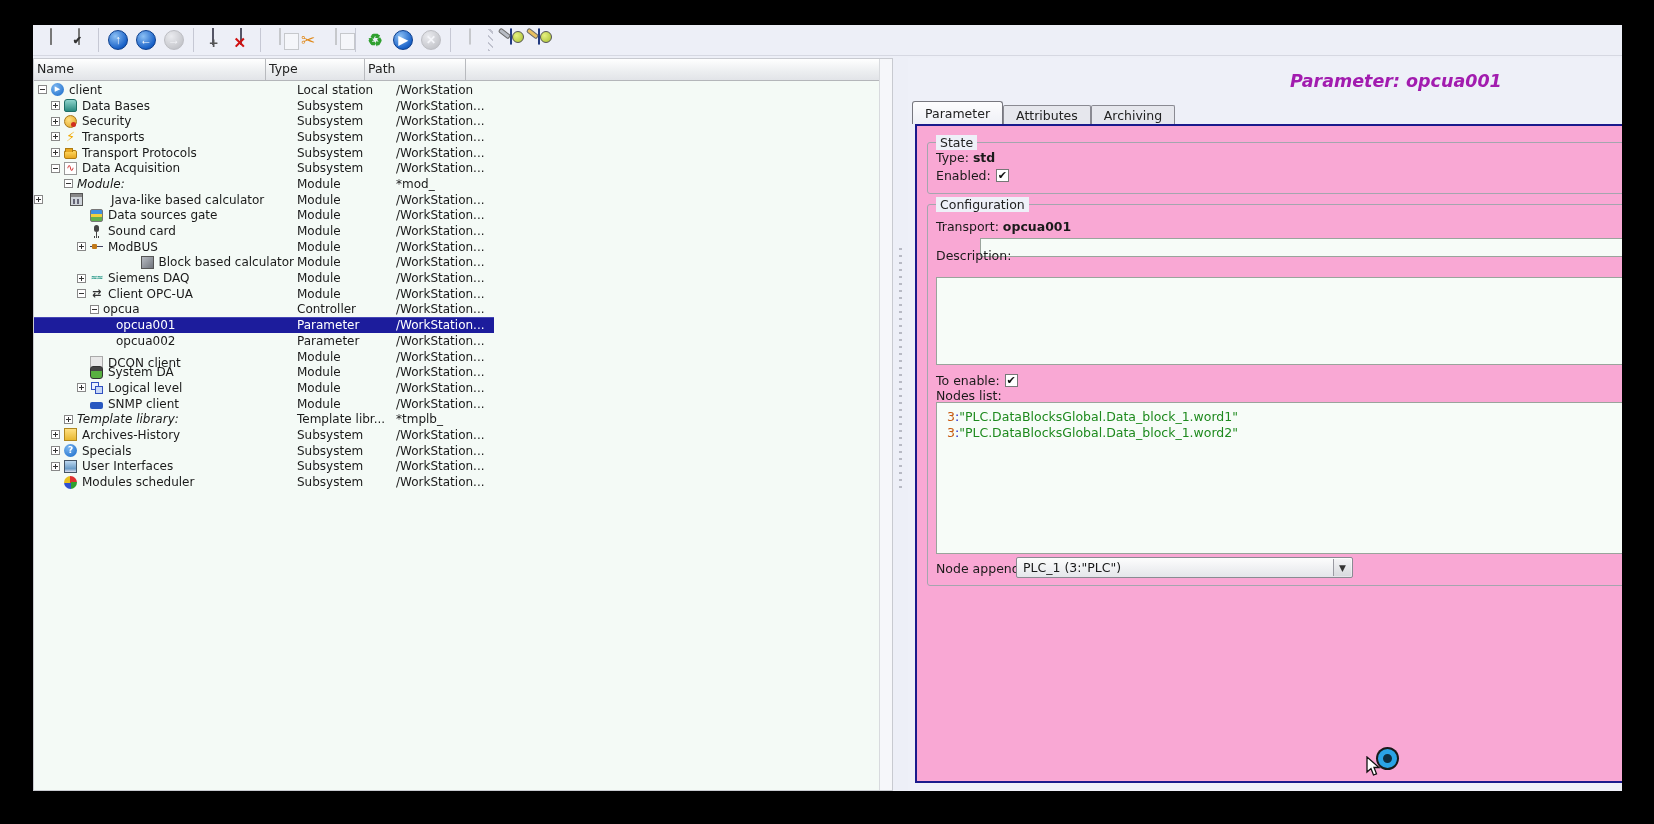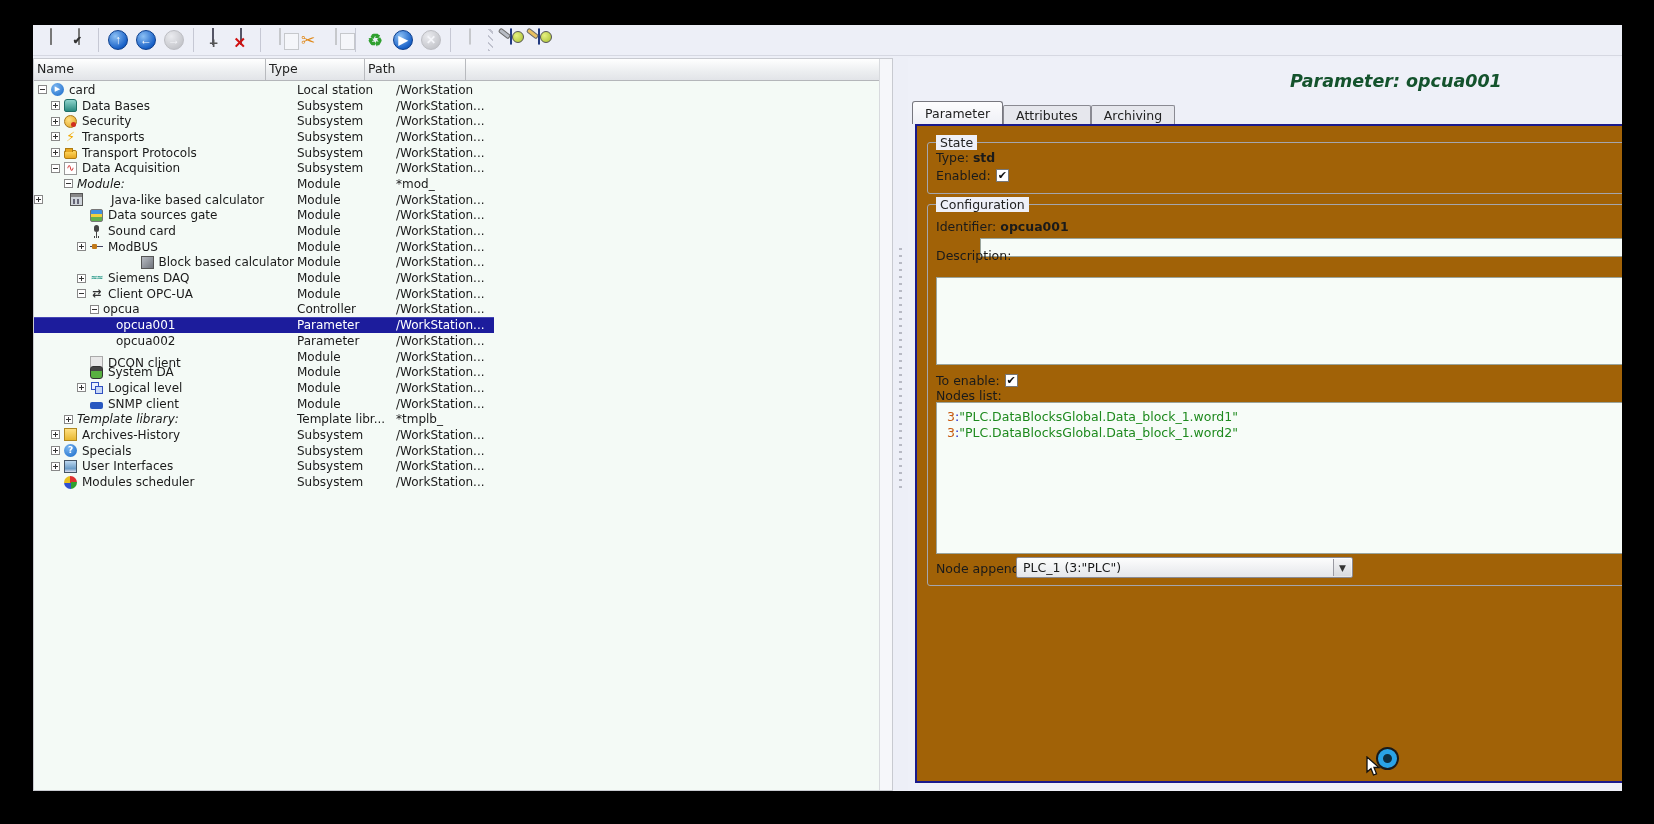--- a/index.html
+++ b/index.html
@@ -107,28 +107,28 @@
   .k-logical{position:relative;}
   .k-logical::before{content:"";position:absolute;left:1px;top:1px;width:6px;height:6px;border:1px solid #3050c0;background:#e8f0ff;}
   .k-logical::after{content:"";position:absolute;left:5px;top:5px;width:6px;height:6px;border:1px solid #3050c0;background:#c8d8f8;}
   .k-snmp{background:#2858c0;border-radius:2px;height:7px;margin-top:3px;color:#fff;font-size:5px;}
   .k-archive{background:linear-gradient(#ffe080,#e8b830);border:1px solid #b08820;box-sizing:border-box;}
   .k-special{border-radius:50%;background:radial-gradient(circle at 35% 30%,#7ab6f0,#1668c8);color:#fff;font-size:9px;font-weight:bold;}
   .k-ui{border:1px solid #456;box-sizing:border-box;background:linear-gradient(#bcd8f0,#6a9cc8 70%,#dde);}
   .k-sched{border-radius:50%;background:conic-gradient(#e03030 0 25%,#30a030 25% 50%,#3050d0 50% 75%,#e8c020 75%);}
 
   
-  .panel-title{position:absolute;top:13px;left:382px;width:300px;font-size:17.5px;font-weight:bold;font-style:italic;color:#14532d;}
+  .panel-title{position:absolute;top:13px;left:382px;width:300px;font-size:17.5px;font-weight:bold;font-style:italic;color:#a21caf;}
   .tabbar{position:absolute;left:4px;top:43px;height:23px;display:flex;align-items:flex-end;z-index:3;}
   .tab{box-sizing:border-box;border:1px solid #8a8a92;border-bottom:none;background:#e6e7ed;height:19px;
     padding:2px 12px 0;font-size:12.5px;color:#222;border-radius:2px 2px 0 0;margin-right:0px;cursor:pointer;}
   .tab.active{background:linear-gradient(#fdfdfe,#eff0f6);height:23px;padding-top:4px;border:1px solid #77777f;
     border-bottom:none;border-radius:3px 3px 0 0;position:relative;z-index:4;}
   .tab-frame{position:absolute;left:7px;top:66px;width:calc(100% - 7px + 20px);height:calc(100% - 74px);
-    border:2px solid #1a1a8c;background:#a16207;box-sizing:border-box;overflow:hidden;z-index:2;}
+    border:2px solid #1a1a8c;background:#f9a8d4;box-sizing:border-box;overflow:hidden;z-index:2;}
 
   .groupbox{position:absolute;left:10px;width:calc(100% + 10px);border:1px solid #a4a6ae;border-radius:3px;box-sizing:border-box;}
   .gb-legend{position:absolute;top:-8px;left:8px;background:#eef0f8;padding:0 4px;font-size:12.5px;color:#222;}
   .row-abs{position:absolute;left:8px;display:flex;align-items:center;white-space:nowrap;font-size:12.5px;}
   .bold{font-weight:bold;}
   .checkbox{width:13px;height:13px;border:1px solid #777;background:#fff;box-sizing:border-box;margin-left:5px;
     display:flex;align-items:center;justify-content:center;font-size:11px;line-height:1;color:#111;}
   .checkbox.checked::before{content:"✔";font-weight:bold;}
   .text-input{position:absolute;background:#f7fcf8;border:1px solid #9aa49c;box-sizing:border-box;}
   .nodes-box{font-size:12.5px;line-height:16px;padding:6px 0 0 10px;overflow:hidden;}
@@ -225,21 +225,21 @@
         <div class="th-cell" style="width:232px">Name</div>
         <div class="th-cell" style="width:99px">Type</div>
         <div class="th-cell" style="width:101px">Path</div>
         <div class="th-cell" style="flex:1;border-right:none"></div>
       </div>
       <div class="tree-rows" id="tree-rows">
           <div class="trow">
             <div class="name-cell" style="padding-left: 4px;">
               <span class="expander minus"></span>
               <span class="tree-icon k-start">▶</span>
-              <span class="lbl">card</span>
+              <span class="lbl">client</span>
             </div>
             <div class="type-cell">Local station</div>
             <div class="path-cell">/WorkStation</div>
           </div>
           <div class="trow">
             <div class="name-cell" style="padding-left: 17px;">
               <span class="expander plus"></span>
               <span class="tree-icon k-db"></span>
               <span class="lbl">Data Bases</span>
             </div>
@@ -483,21 +483,21 @@
           <div class="row-abs" style="top:25px;">
             <span>Enabled:</span>
             <span class="checkbox checked"></span>
           </div>
         </div>
 
         <div class="groupbox" style="top:78px;height:382px;">
           <div class="gb-legend">Configuration</div>
 
           <div class="row-abs" style="top:14px;">
-            <span>Identifier:</span>&nbsp;<span class="bold">opcua001</span>
+            <span>Transport:</span>&nbsp;<span class="bold">opcua001</span>
           </div>
 
           <div class="row-abs" style="top:36px;margin-top:48px;">Name:</div>
           <input class="text-input" style="left: 52px; top: 33px; height: 19px; width: calc(100% - 42px);" value="">
 
           <div class="row-abs" style="top:43px;">Description:</div>
           <textarea class="text-input" style="left: 8px; top: 72px; height: 88px; width: calc(100% + 2px); resize: none;"></textarea>
 
           <div class="row-abs" style="top:168px;">
             <span>To enable:</span>

